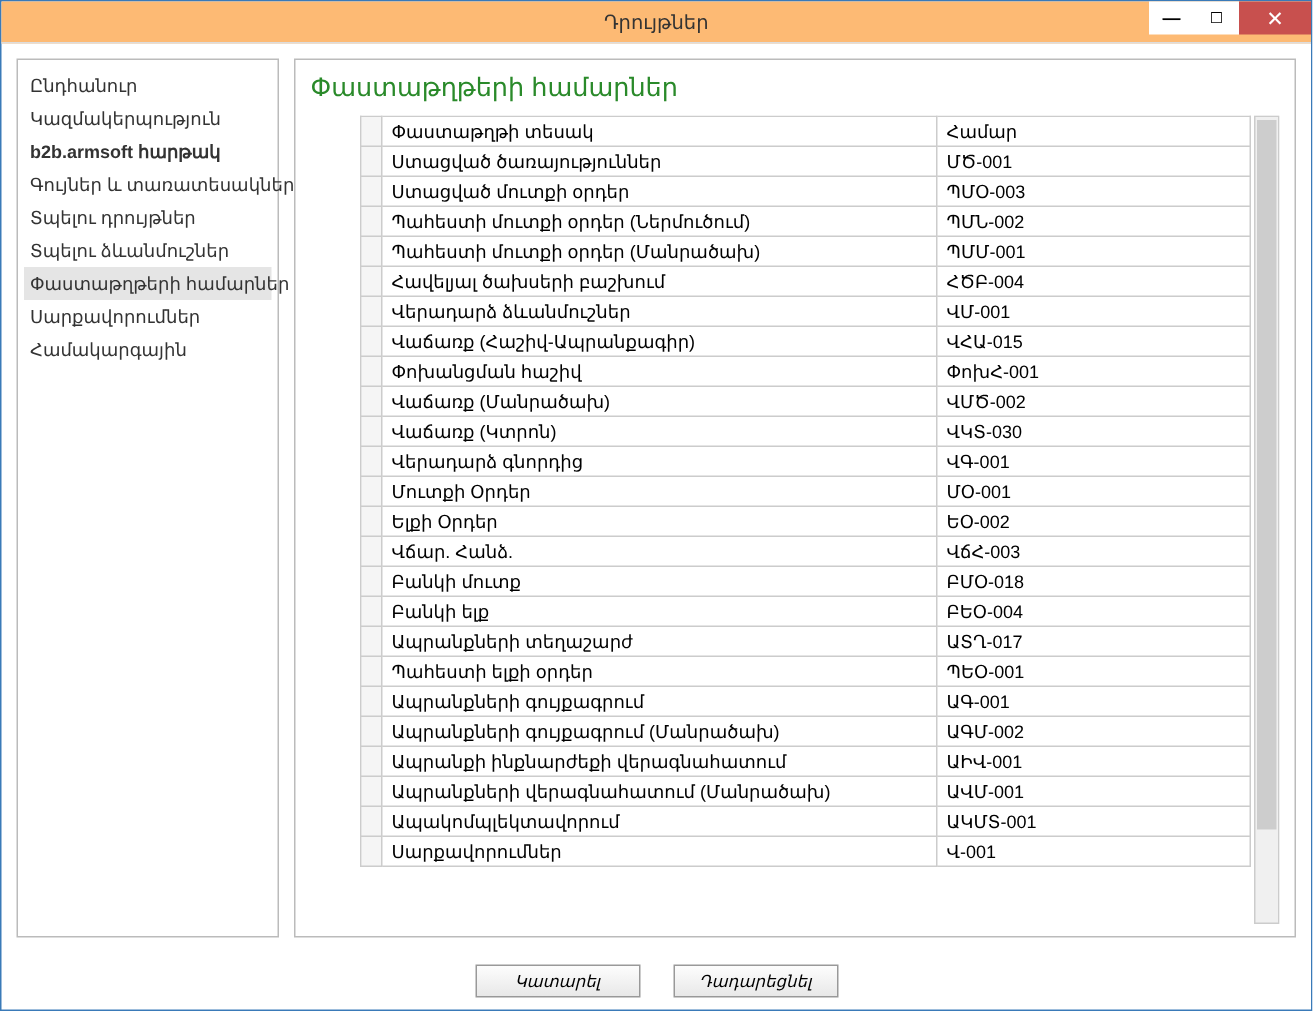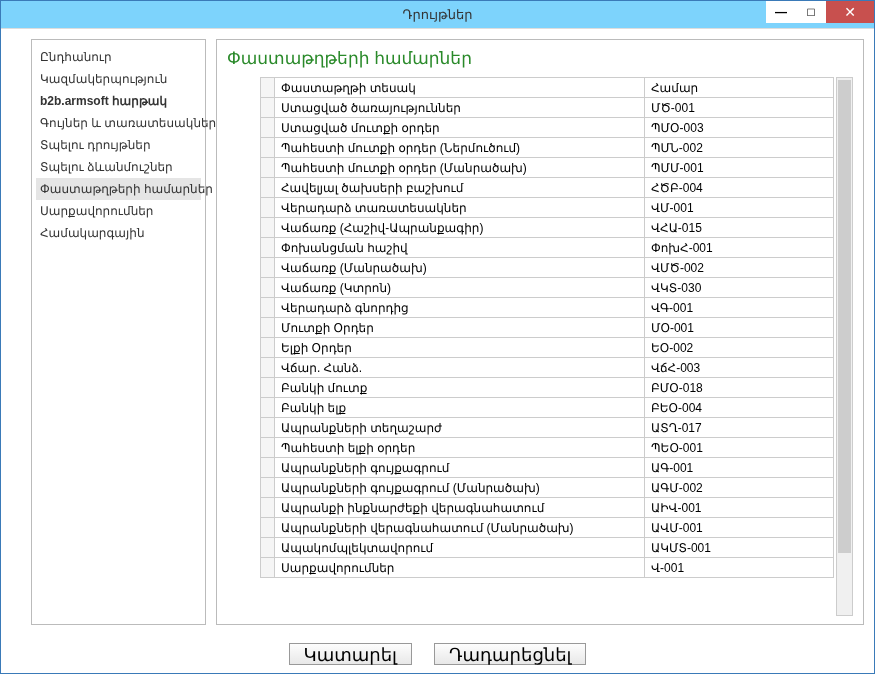--- a/index.html
+++ b/index.html
@@ -1,43 +1,43 @@
 <!DOCTYPE html>
 <html><head>
 <meta charset="utf-8">
 <style>
 * { box-sizing: border-box; margin: 0; padding: 0; }
 body { font-family: Tahoma, Arial, sans-serif; font-size: 12px; background: #fff; }
 .window { width: 875px; height: 674px; border: 1px solid #3a7ab8; display: flex; flex-direction: column; background: #fff; }
-.titlebar { height: 28px; background: #7dd3fc; display: flex; align-items: center; border-bottom: 1px solid #ddd; position: relative; }
+.titlebar { height: 28px; background: #fdba74; display: flex; align-items: center; border-bottom: 1px solid #ddd; position: relative; }
 .titlebar-title { flex: 1; text-align: center; font-size: 13px; color: #333; }
 .titlebar-controls { position: absolute; right: 0; top: 0; display: flex; height: 22px; }
 .tbtn { width: 30px; height: 22px; display: flex; align-items: center; justify-content: center; font-size: 12px; cursor: pointer; background: #fff; }
 .tbtn.min { font-weight: bold; }
 .tbtn.max { font-size: 10px; }
 .tbtn.close { background: #c8504e; color: #fff; width: 48px; font-size: 14px; }
-.body-area { flex: 1; display: flex; padding: 10px; gap: 10px; overflow: hidden; margin-left: 20px; }
+.body-area { flex: 1; display: flex; padding: 10px; gap: 10px; overflow: hidden; }
 .sidebar { width: 175px; border: 1px solid #bbb; padding: 6px 4px; background: #fff; }
 .sidebar-item { padding: 2px 4px; color: #333; cursor: pointer; line-height: 1.5; white-space: nowrap; }
 .sidebar-item.bold { font-weight: bold; }
 .sidebar-item.selected { background: #e5e5e5; }
 .main { flex: 1; border: 1px solid #bbb; display: flex; flex-direction: column; padding: 8px 10px 8px 10px; overflow: hidden; }
 .main-title { color: #2a8a2a; font-size: 17px; margin-bottom: 8px; }
 .table-wrap { flex: 1; overflow: hidden; position: relative; display: flex; padding-left: 33px; }
 .table-scroll { flex: 1; overflow: hidden; }
 table { width: 100%; border-collapse: collapse; table-layout: fixed; }
 th, td { border: 1px solid #ccc; padding: 2px 6px; text-align: left; font-weight: normal; height: 20px; white-space: nowrap; overflow: hidden; }
 th { background: #fff; }
 .rowhead { width: 14px; background: #f5f5f5; border: 1px solid #ccc; }
 .col-type { width: 370px; }
 .col-num { width: auto; }
 .scrollbar { width: 17px; background: #f0f0f0; border: 1px solid #ccc; position: relative; margin-left: 2px; }
 .scrollthumb { position: absolute; left: 1px; right: 1px; top: 2px; height: 88%; background: #cdcdcd; border-radius: 0; }
 .footer { height: 38px; display: flex; align-items: center; justify-content: center; gap: 22px; border-top: 0; }
-.btn { min-width: 110px; height: 22px; border: 1px solid #999; background: linear-gradient(#fdfdfd,#e8e8e8); font-size: 18px; cursor: pointer; padding: 0 14px; }
+.btn { min-width: 110px; height: 22px; border: 1px solid #999; background: linear-gradient(#fdfdfd,#e8e8e8); font-size: 11px; cursor: pointer; padding: 0 14px; font-style: italic; }
 </style>
 </head>
 <body>
 
 <div class="window">
   <div class="titlebar">
     <div class="titlebar-title">Դրույթներ</div>
     <div class="titlebar-controls">
       <div class="tbtn min">—</div>
       <div class="tbtn max">☐</div>
@@ -91,21 +91,21 @@
                   <td>Պահեստի մուտքի օրդեր (Մանրածախ)</td>
                   <td>ՊՄՄ-001</td>
                 </tr>
                 <tr>
                   <td class="rowhead"></td>
                   <td>Հավելյալ ծախսերի բաշխում</td>
                   <td>ՀԾԲ-004</td>
                 </tr>
                 <tr>
                   <td class="rowhead"></td>
-                  <td>Վերադարձ տառատեսակներ</td>
+                  <td>Վերադարձ ձևանմուշներ</td>
                   <td>ՎՄ-001</td>
                 </tr>
                 <tr>
                   <td class="rowhead"></td>
                   <td>Վաճառք (Հաշիվ-Ապրանքագիր)</td>
                   <td>ՎՀԱ-015</td>
                 </tr>
                 <tr>
                   <td class="rowhead"></td>
                   <td>Փոխանցման հաշիվ</td>

